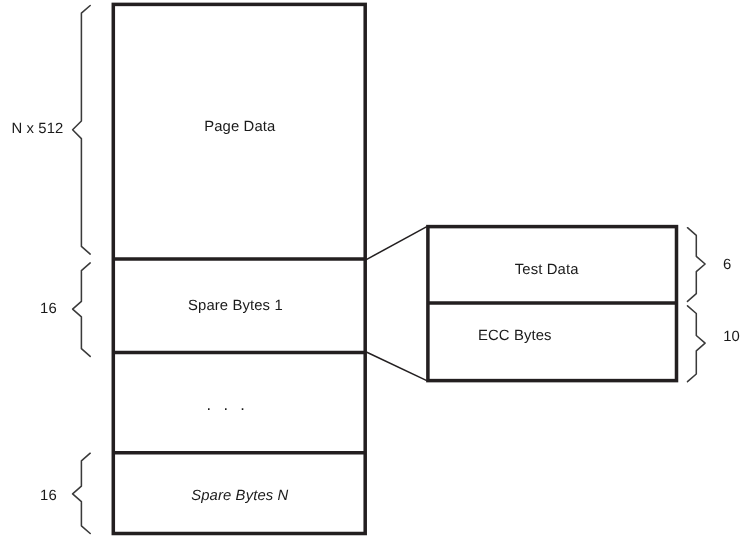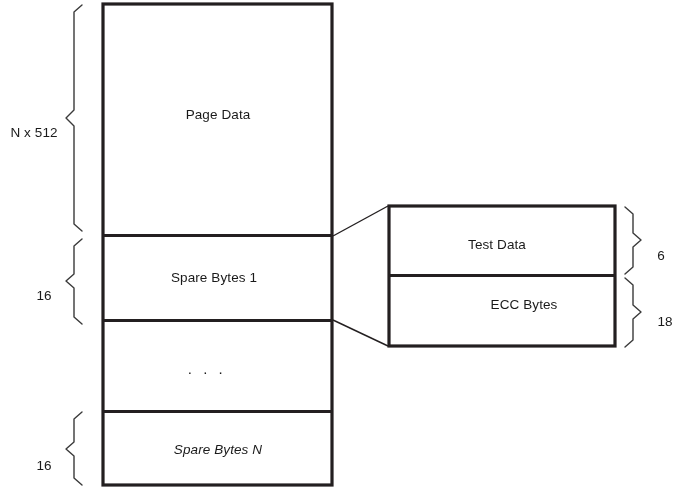--- a/index.html
+++ b/index.html
@@ -38,21 +38,20 @@
   }
   .dim-label {
     position: absolute;
     font-family: "Liberation Sans", sans-serif;
     font-size: 13.5px;
     color: #1a1a1a;
     white-space: nowrap;
     line-height: 1;
     transform: translate(-50%, -50%);
     letter-spacing: 0.1px;
-    margin-top: 16px;
   }
   .ellipsis-label {
     position: absolute;
     font-family: "Liberation Sans", sans-serif;
     font-size: 15px;
     color: #1a1a1a;
     white-space: nowrap;
     line-height: 1;
     letter-spacing: 3.5px;
     transform: translate(-50%, -50%);
@@ -107,25 +106,25 @@
   <div class="box-label" style="left:218px; top:115px;">Page Data</div>
 
   <div class="box-label" style="left:214px; top:278px;">Spare Bytes 1</div>
 
   <div class="ellipsis-label" style="left:207px; top:368px;">. . .</div>
 
   <div class="box-label" style="left:218px; top:450px;font-style:italic;">Spare Bytes N</div>
 
   <div class="box-label" style="left:497px; top:245px;">Test Data</div>
 
-  <div class="box-label" style="left:524px; top:305px;">ECC Bytes</div>
+  <div class="box-label" style="left:468px; top:305px;">ECC Bytes</div>
 
   <div class="dim-label" style="left:34px; top:117px;">N x 512</div>
 
   <div class="dim-label" style="left:44px; top:280px;">16</div>
 
   <div class="dim-label" style="left:44px; top:450px;">16</div>
 
   <div class="dim-label" style="left:661px; top:240px;">6</div>
 
-  <div class="dim-label" style="left:665px; top:306px;">18</div>
+  <div class="dim-label" style="left:665px; top:306px;">10</div>
 
 </div>
 
 </body></html>

